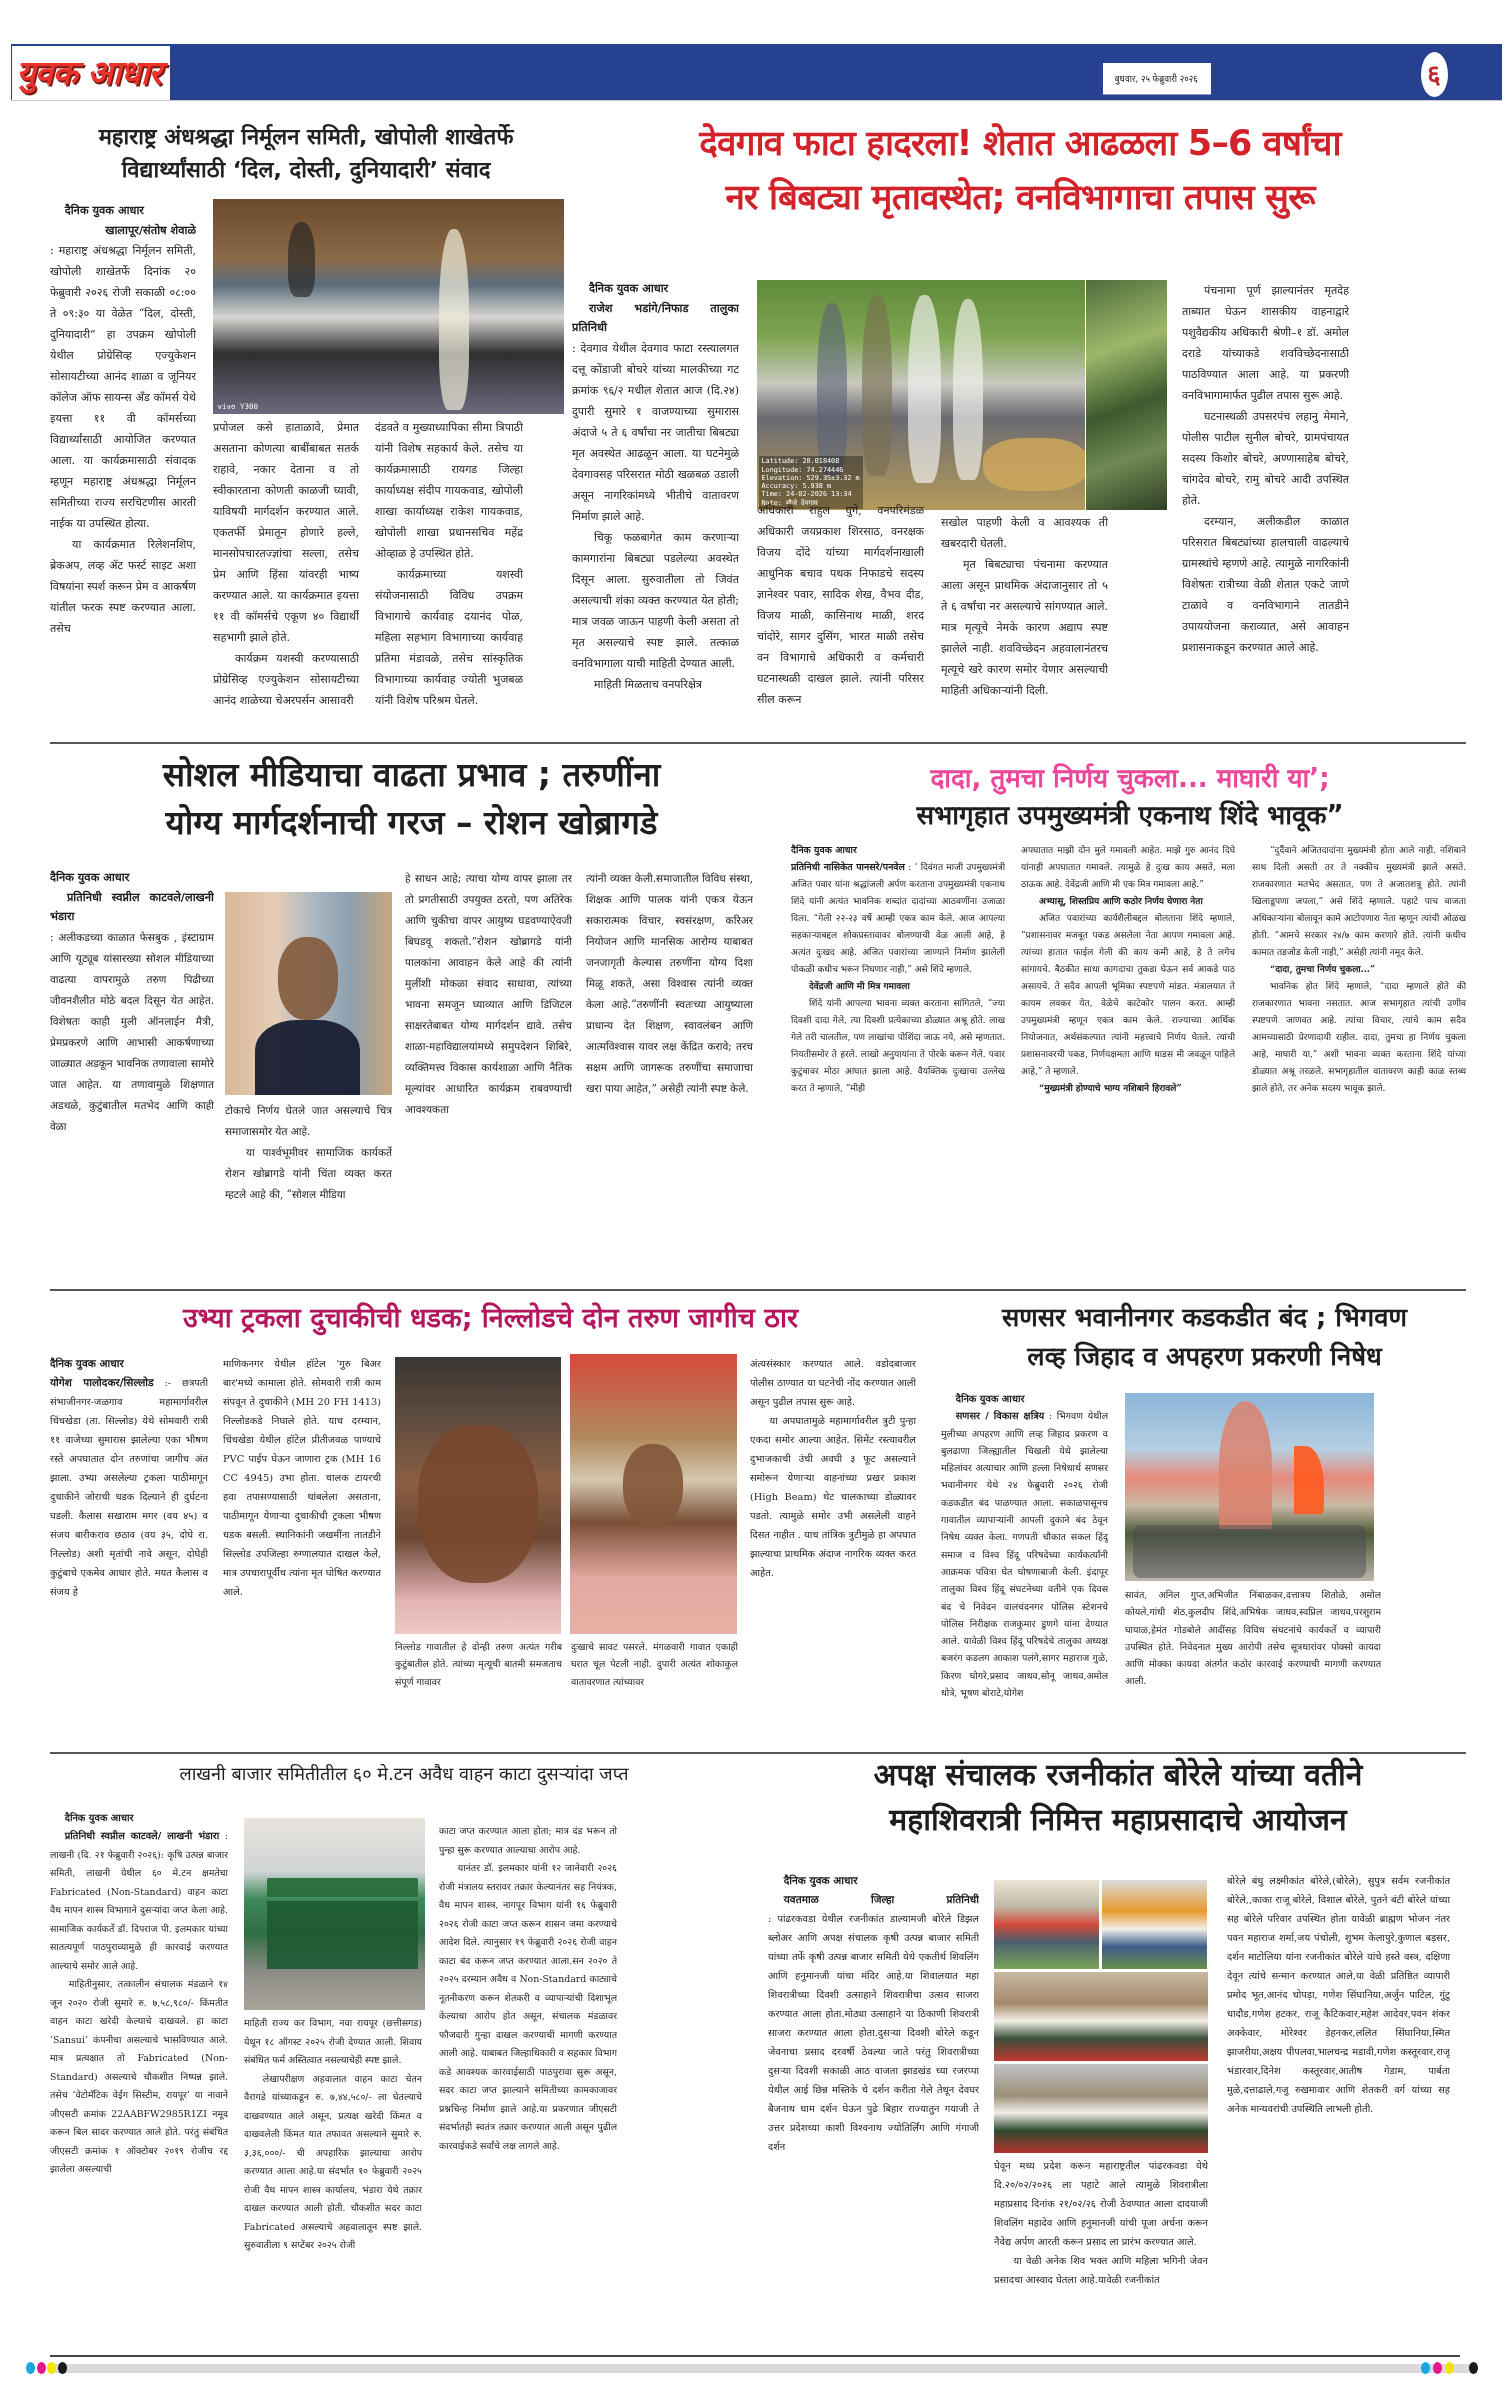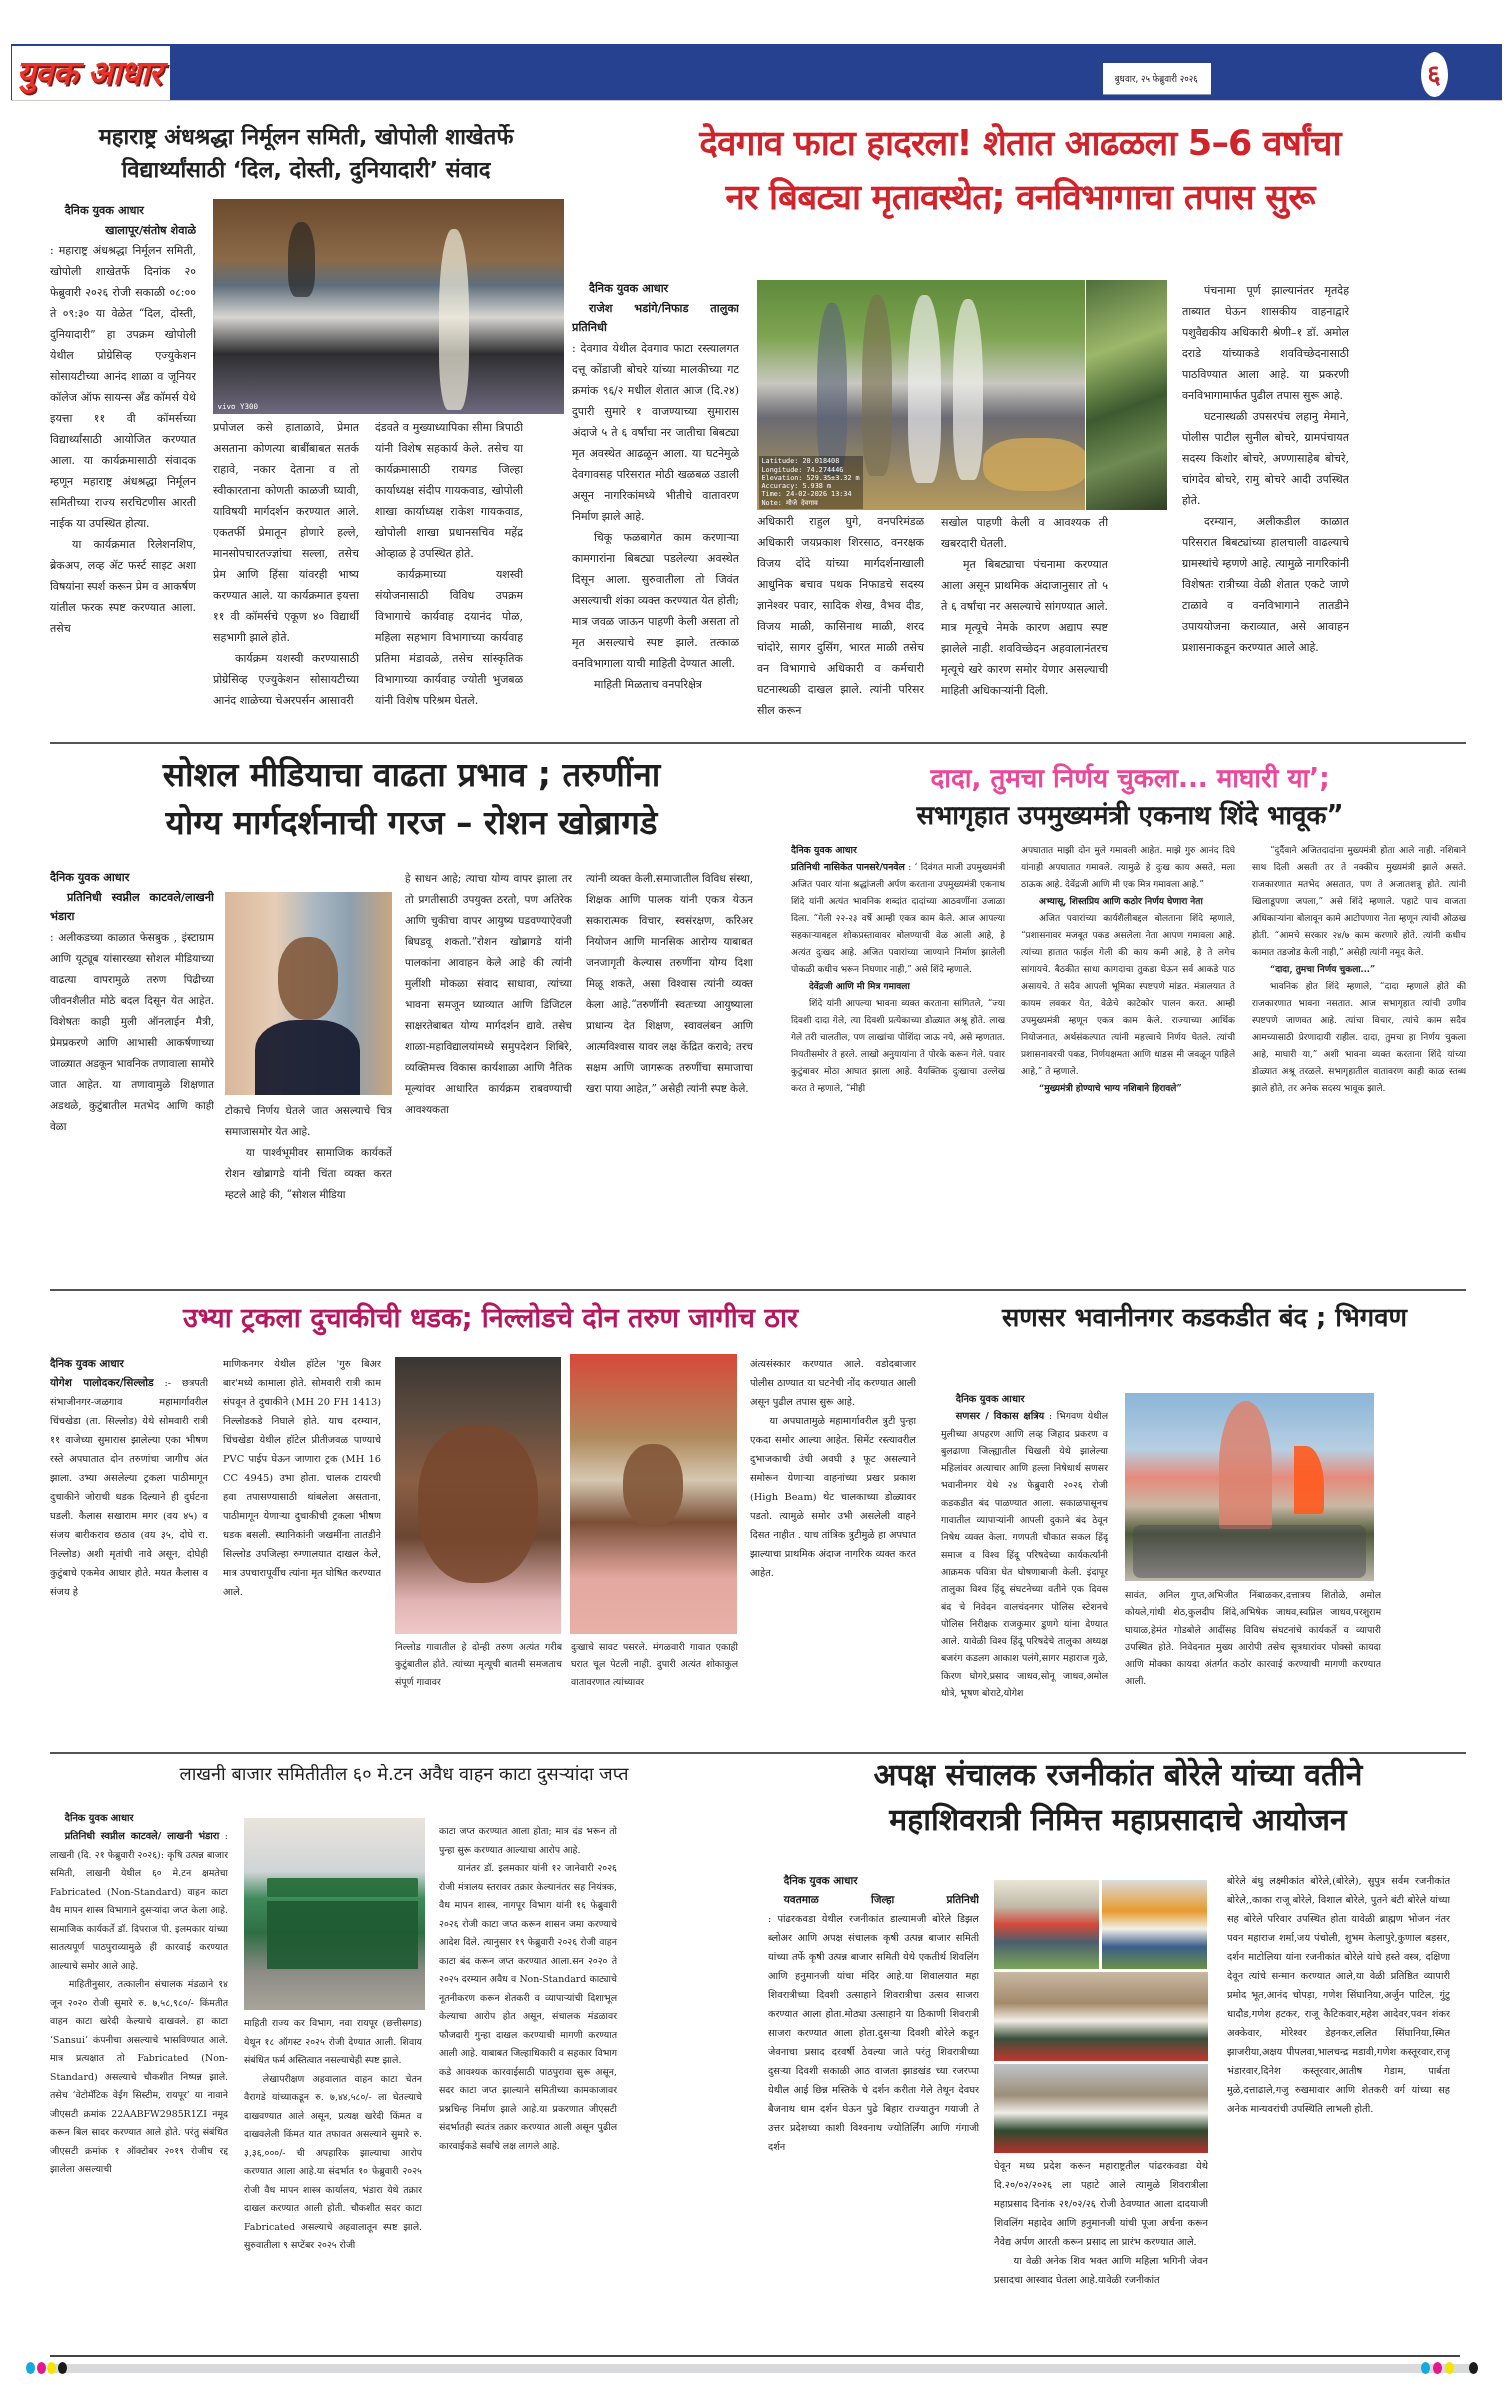--- a/index.html
+++ b/index.html
@@ -97,21 +97,21 @@
     <div class="ph-shade1" style="left:196px;top:19px;width:30px;height:181px;background:rgba(245,245,240,0.65);"></div>
     <div class="ph-shade1" style="left:226px;top:158px;width:105px;height:53px;background:rgba(210,170,90,0.8);border-radius:40%;"></div>
     <div class="caption-overlay">Latitude: 20.018408
 Longitude: 74.274446
 Elevation: 529.35±3.32 m
 Accuracy: 5.938 m
 Time: 24-02-2026 13:34
 Note: मौजे देवगाव</div>
   </div>
   <div class="photo ph-leaves" style="left:514px;top:167px;width:81px;height:230px;"></div>
-  <div class="col body-text" style="left:185px;top:398px;width:167px;height:218px;">
+  <div class="col body-text" style="left:185px;top:387px;width:167px;height:218px;">
     <p class="noindent">अधिकारी राहुल घुगे, वनपरिमंडळ अधिकारी जयप्रकाश शिरसाठ, वनरक्षक विजय दोंदे यांच्या मार्गदर्शनाखाली आधुनिक बचाव पथक निफाडचे सदस्य ज्ञानेश्वर पवार, सादिक शेख, वैभव दीड, विजय माळी, कासिनाथ माळी, शरद चांदोरे, सागर दुसिंग, भारत माळी तसेच वन विभागाचे अधिकारी व कर्मचारी घटनास्थळी दाखल झाले. त्यांनी परिसर सील करून</p>
   </div>
   <div class="col body-text" style="left:369px;top:399px;width:167px;height:218px;">
     <p class="noindent">सखोल पाहणी केली व आवश्यक ती खबरदारी घेतली.</p>
     <p>मृत बिबट्याचा पंचनामा करण्यात आला असून प्राथमिक अंदाजानुसार तो ५ ते ६ वर्षांचा नर असल्याचे सांगण्यात आले. मात्र मृत्यूचे नेमके कारण अद्याप स्पष्ट झालेले नाही. शवविच्छेदन अहवालानंतरच मृत्यूचे खरे कारण समोर येणार असल्याची माहिती अधिकाऱ्यांनी दिली.</p>
   </div>
   <div class="col body-text" style="left:610px;top:167px;width:167px;height:452px;">
     <p>पंचनामा पूर्ण झाल्यानंतर मृतदेह ताब्यात घेऊन शासकीय वाहनाद्वारे पशुवैद्यकीय अधिकारी श्रेणी–१ डॉ. अमोल दराडे यांच्याकडे शवविच्छेदनासाठी पाठविण्यात आला आहे. या प्रकरणी वनविभागामार्फत पुढील तपास सुरू आहे.</p>
     <p>घटनास्थळी उपसरपंच लहानु मेमाने, पोलीस पाटील सुनील बोचरे, ग्रामपंचायत सदस्य किशोर बोचरे, अण्णासाहेब बोचरे, चांगदेव बोचरे, रामु बोचरे आदी उपस्थित होते.</p>
     <p>दरम्यान, अलीकडील काळात परिसरात बिबट्यांच्या हालचाली वाढल्याचे ग्रामस्थांचे म्हणणे आहे. त्यामुळे नागरिकांनी विशेषतः रात्रीच्या वेळी शेतात एकटे जाणे टाळावे व वनविभागाने तातडीने उपाययोजना कराव्यात, असे आवाहन प्रशासनाकडून करण्यात आले आहे.</p>
@@ -191,20 +191,21 @@
   <div class="col body-text" style="left:345px;top:343px;width:167px;height:98px;font-size:9.4px;line-height:17.3px;">निल्लोड गावातील हे दोन्ही तरुण अत्यंत गरीब कुटुंबातील होते. त्यांच्या मृत्यूची बातमी समजताच संपूर्ण गावावर</div>
   <div class="col body-text" style="left:521px;top:343px;width:167px;height:98px;font-size:9.4px;line-height:17.3px;">दुःखाचे सावट पसरले. मंगळवारी गावात एकाही घरात चूल पेटली नाही. दुपारी अत्यंत शोकाकुल वातावरणात त्यांच्यावर</div>
   <div class="col body-text" style="left:700px;top:59px;width:166px;height:388px;font-size:9.8px;line-height:19px;">
     <p class="noindent">अंत्यसंस्कार करण्यात आले. वडोदबाजार पोलीस ठाण्यात या घटनेची नोंद करण्यात आली असून पुढील तपास सुरू आहे.</p>
     <p>या अपघातामुळे महामार्गावरील त्रुटी पुन्हा एकदा समोर आल्या आहेत. सिमेंट रस्त्यावरील दुभाजकाची उंची अवघी ३ फूट असल्याने समोरून येणाऱ्या वाहनांच्या प्रखर प्रकाश (High Beam) थेट चालकाच्या डोळ्यावर पडतो. त्यामुळे समोर उभी असलेली वाहने दिसत नाहीत . याच तांत्रिक त्रुटीमुळे हा अपघात झाल्याचा प्राथमिक अंदाज नागरिक व्यक्त करत आहेत.</p>
   </div>
 </div>
 
 <div class="block" style="left:941px;top:1295px;width:527px;height:452px;">
   <div class="hl" style="left:0;top:7.5px;width:527px;font-size:25.6px;color:#1e1e1e;">सणसर भवानीनगर कडकडीत बंद ; भिगवण</div>
+  <div class="hl" style="left:0;top:47px;width:527px;font-size:25.6px;color:#1e1e1e;">लव्ह जिहाद व अपहरण प्रकरणी निषेध</div>
 
   <div class="col body-text" style="left:0;top:95px;width:167px;height:354px;font-size:9.4px;line-height:17.3px;">
     <div class="byline" style="font-size:9.8px;line-height:17.3px;text-indent:1.5em;">दैनिक युवक आधार</div>
     <div class="byline" style="font-size:9.8px;line-height:17.3px;display:inline;padding-left:1.5em;">सणसर / विकास क्षत्रिय</div>
     <p class="noindent" style="display:inline;">: भिगवण येथील मुलीच्या अपहरण आणि लव्ह जिहाद प्रकरण व बुलढाणा जिल्ह्यातील चिखली येथे झालेल्या महिलांवर अत्याचार आणि हल्ला निषेधार्थ सणसर भवानीनगर येथे २४ फेब्रुवारी २०२६ रोजी कडकडीत बंद पाळण्यात आला. सकाळपासूनच गावातील व्यापाऱ्यांनी आपली दुकाने बंद ठेवून निषेध व्यक्त केला. गणपती चौकात सकल हिंदू समाज व विश्व हिंदू परिषदेच्या कार्यकर्त्यांनी आक्रमक पवित्रा घेत घोषणाबाजी केली. इंदापूर तालुका विश्व हिंदू संघटनेच्या वतीने एक दिवस बंद चे निवेदन वालचंदनगर पोलिस स्टेशनचे पोलिस निरीक्षक राजकुमार डुणगे यांना देण्यात आले. यावेळी विश्व हिंदू परिषदेचे तालुका अध्यक्ष बजरंग कडलग आकाश पलंगे,सागर महाराज गुळे, किरण घोगरे,प्रसाद जाधव,सोनू जाधव,अमोल धोत्रे, भूषण बोराटे,योगेश</p>
   </div>
   <div class="photo ph-temple" style="left:184px;top:98px;width:249px;height:188px;">
     <div class="ph-shade1" style="left:94px;top:7.5px;width:53px;height:128px;background:rgba(220,130,110,0.85);border-radius:50% 50% 3px 3px;"></div>
     <div class="ph-shade1" style="left:169px;top:53px;width:30px;height:68px;background:rgba(255,90,30,0.9);border-radius:0 60% 10% 0;"></div>
     <div class="ph-shade1" style="left:7.5px;top:132px;width:233px;height:53px;background:rgba(70,70,80,0.45);border-radius:7.5px;"></div>

